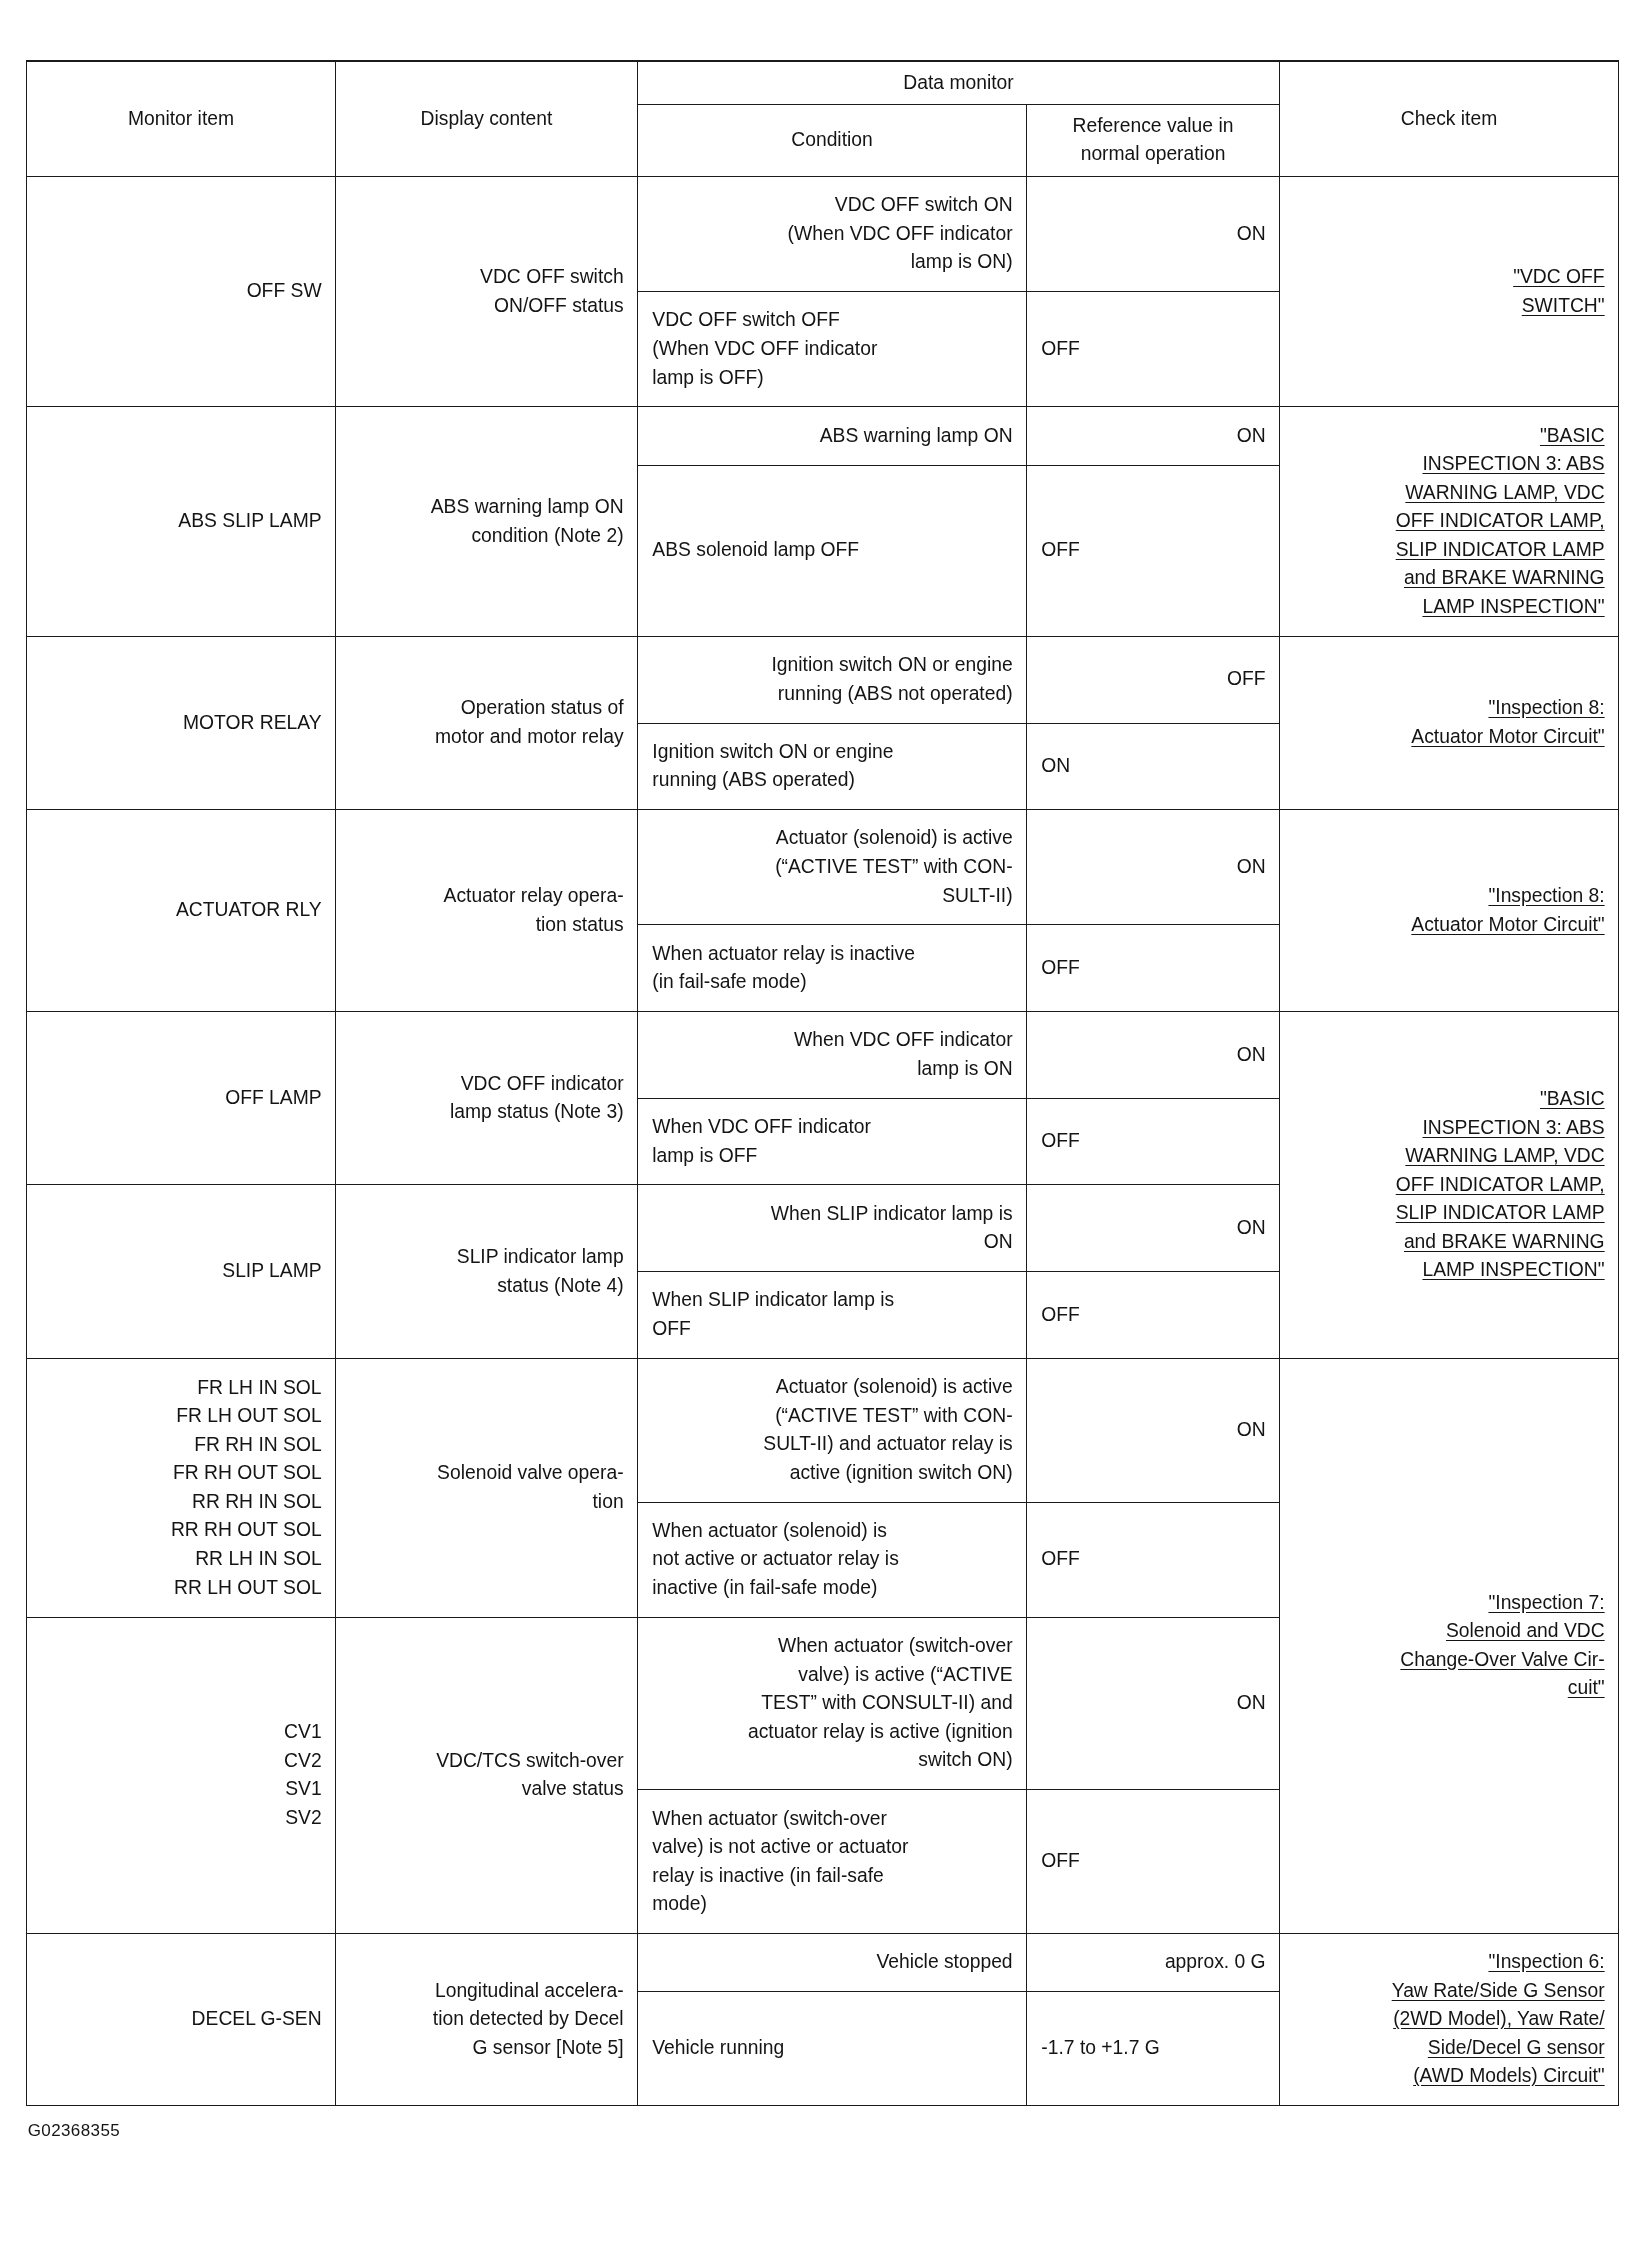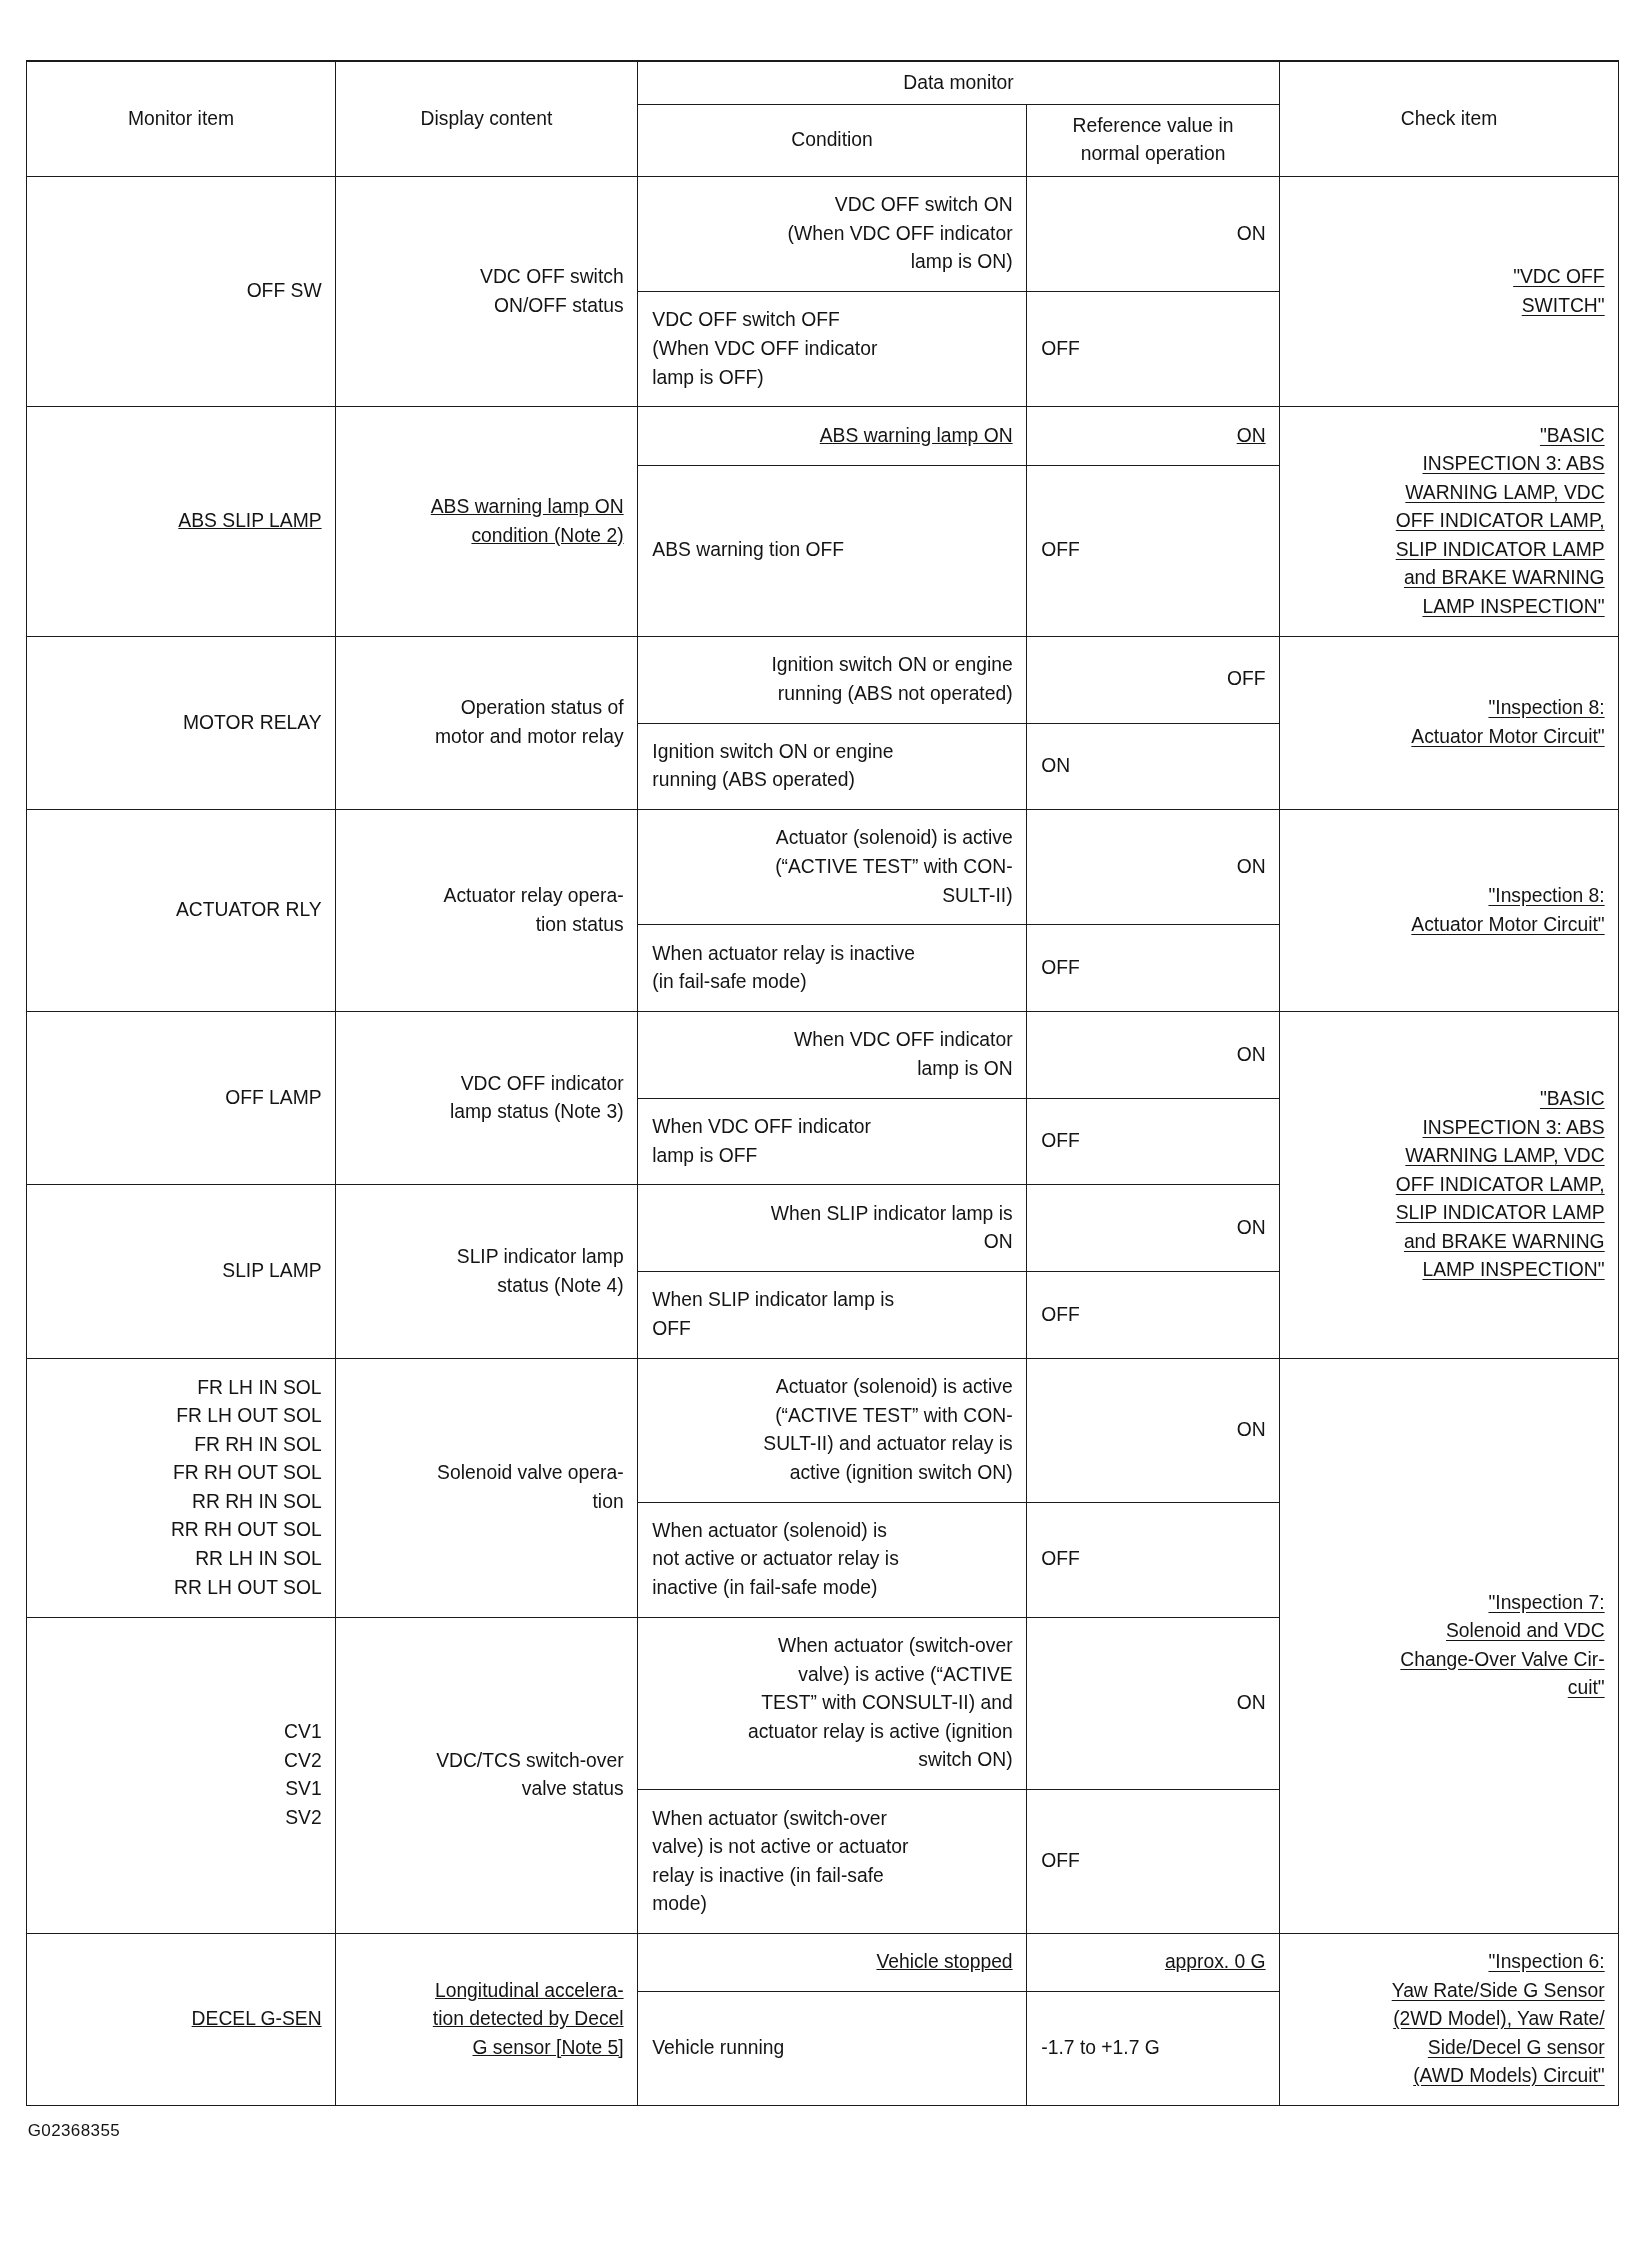--- a/index.html
+++ b/index.html
@@ -43,21 +43,21 @@
   tbody td {
     text-align: left;
     padding: 14.3px 13.4px 14.3px 14.3px;
   }
   td.monitor { padding-left: 15px; }
   tbody tr.group-start td { border-top: 1.7px solid #1b1b1b; text-align: right; }
   td.check {
     text-decoration: underline;
     text-underline-offset: 2.5px;
   }
-  tr.short-row td { height: 55px; text-decoration: underline; }
+  tr.short-row td { height: 55px; }
   .figure-id {
     margin: 15px 0 0 1.7px;
     font-size: 17px;
     letter-spacing: 0.4px;
   }
 </style>
 </head>
 <body>
 
 <div class="page">
@@ -110,21 +110,21 @@
         <td>ON</td>
         <td rowspan="2" class="check">"BASIC
 INSPECTION 3: ABS
 WARNING LAMP, VDC
 OFF INDICATOR LAMP,
 SLIP INDICATOR LAMP
 and BRAKE WARNING
 LAMP INSPECTION"</td>
       </tr>
       <tr>
-        <td>ABS warning tion OFF</td>
+        <td>ABS solenoid lamp OFF</td>
         <td>OFF</td>
       </tr>
 
       <tr class="group-start">
         <td rowspan="2" class="monitor">MOTOR RELAY</td>
         <td rowspan="2">Operation status of
 motor and motor relay</td>
         <td>Ignition switch  ON or engine
 running (ABS not operated)</td>
         <td>OFF</td>

